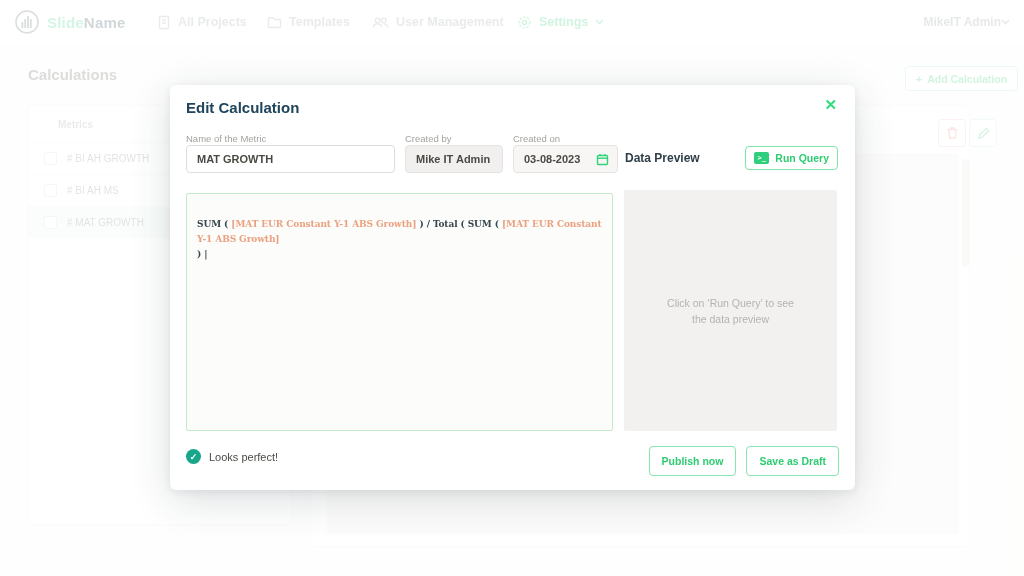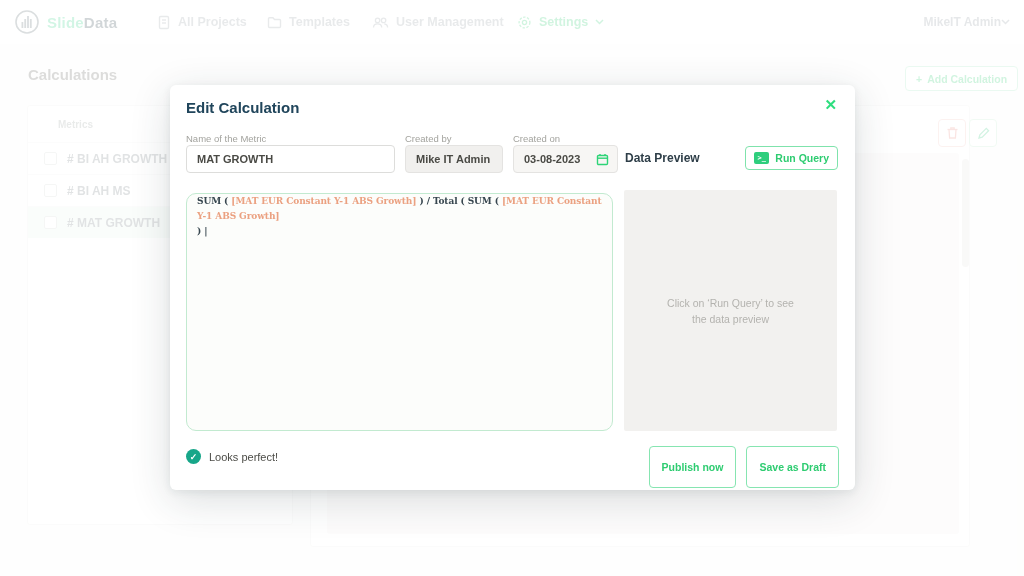--- a/index.html
+++ b/index.html
@@ -24,21 +24,21 @@
              background:#fdfffd; border:1px solid #9fe5c0; border-radius:4px; color:#2ecc71;
              font-size:10.5px; font-weight:bold; cursor:pointer; }
   .metrics-card { position:absolute; left:27px; top:105px; width:266px; height:420px; background:#fff;
                   border:1px solid #ededeb; border-radius:3px; }
   .metrics-head { height:36px; display:flex; align-items:center; padding-left:30px;
                   font-size:10px; font-weight:bold; color:#9aa29f; }
   .metric-row { height:32px; display:flex; align-items:center; padding-left:16px; gap:10px;
                 border-top:1px solid #f2f2f0; cursor:pointer; }
   .metric-row.active { background:#e9f6ee; }
   .checkbox { width:13px; height:13px; border:1px solid #cfd4d2; border-radius:2px; background:#fff; flex:0 0 auto; }
-  .metric-label { font-size:12px; font-weight:bold; color:#767f84; }
+  .metric-label { font-size:10px; font-weight:normal; color:#767f84; }
 
   .detail-card { position:absolute; left:310px; top:105px; width:660px; height:442px; background:#fff;
                  border:1px solid #ededeb; border-radius:3px; }
   .tool-btn { position:absolute; top:13px; width:28px; height:28px; border-radius:4px; background:#fff;
               display:flex; align-items:center; justify-content:center; cursor:pointer; }
   .tool-btn.delete { right:625px; left:auto; left:627px; border:1px solid #f0c2bc; color:#e98b80; }
   .tool-btn.edit { left:658px; border:1px solid #bde8cc; color:#36c97f; }
   .detail-formula-box { position:absolute; left:16px; top:47px; width:632px; height:381px;
                         background:#f3f2f0; border-radius:3px; padding:8px 12px; overflow:hidden; white-space:nowrap;
                         font-family:"DejaVu Serif", serif; font-weight:bold; font-size:9px; }
@@ -65,33 +65,33 @@
                     display:flex; align-items:center; justify-content:space-between; padding:0 8px 0 10px; cursor:pointer; }
   .dp-label { position:absolute; left:455px; top:66px; font-size:12px; font-weight:bold; color:#2e3e48; }
   .run-query { position:absolute; right:17px; top:61px; height:24px; padding:0 8px; display:flex; align-items:center; gap:6px;
                background:#fff; border:1px solid #7fe3ac; border-radius:4px; color:#2ecc71;
                font-size:10.5px; font-weight:bold; cursor:pointer; }
   .term-ic { width:15px; height:12px; background:#2ece7d; border-radius:2px; color:#fff;
              font-family:"DejaVu Sans Mono", monospace; font-size:7px; font-weight:bold;
              display:flex; align-items:center; justify-content:center; line-height:1; }
 
   .formula-editor { position:absolute; left:16px; top:108px; width:427px; height:238px; background:#fcfdfb;
-                    border:1px solid #c2ead0; border-radius:10px; padding:0 10px;
+                    border:1px solid #c2ead0; border-radius:2px; padding:23px 10px;
                     font-family:"DejaVu Serif", serif; font-weight:bold; font-size:9px; line-height:15px;
                     letter-spacing:-0.1px; cursor:text; }
   .preview-panel { position:absolute; left:454px; top:105px; width:213px; height:241px; background:#f2f1ef; border-radius:2px;
                    display:flex; align-items:center; justify-content:center; text-align:center;
                    font-size:10.5px; color:#b4b3af; line-height:16px; }
 
   .status { position:absolute; left:16px; top:364px; display:flex; align-items:center; gap:8px;
             font-size:11px; color:#4c4c47; }
   .check-circle { width:15px; height:15px; border-radius:50%; background:#17a689; color:#fff;
                   display:flex; align-items:center; justify-content:center; font-size:9px; font-weight:bold; }
   .modal-actions { position:absolute; right:16px; top:361px; display:flex; gap:10px; }
-  .btn { height:42px; padding:0 12px; border-radius:4px; font-size:10.5px; font-weight:bold;
+  .btn { height:30px; padding:0 12px; border-radius:4px; font-size:10.5px; font-weight:bold;
          display:flex; align-items:center; cursor:pointer; font-family:"Liberation Sans", sans-serif; }
   .btn.outline { background:#fff; border:1px solid #86e5b1; color:#2ecc71; }
   .btn.solid { background:#2ed477; border:1px solid #2ed477; color:#fff; }
 
   svg { display:block; }
 </style>
 </head>
 <body>
 
 <div class="stage">
@@ -100,21 +100,21 @@
     <div class="logo">
       <span>
         <svg width="26" height="26" viewBox="0 0 26 26" fill="none">
           <circle cx="13" cy="13" r="11" stroke="#5a6b70" stroke-width="1.6"></circle>
           <rect x="7.5" y="13" width="1.8" height="6" fill="#5a6b70"></rect>
           <rect x="10.3" y="10" width="1.8" height="9" fill="#5a6b70"></rect>
           <rect x="13.1" y="7" width="1.8" height="12" fill="#5a6b70"></rect>
           <rect x="15.9" y="10" width="1.8" height="9" fill="#5a6b70"></rect>
         </svg>
       </span>
-      <span class="logo-text"><span class="accent">Slide</span><span class="rest">Data</span></span>
+      <span class="logo-text"><span class="accent">Slide</span><span class="rest">Name</span></span>
     </div>
 
     <div class="nav-item" style="left:157px">
       <span>
         <svg width="14" height="15" viewBox="0 0 14 15" fill="none" stroke="currentColor" stroke-width="1.4">
           <rect x="2.5" y="1.5" width="9" height="12" rx="1.2"></rect>
             <line x1="5" y1="5" x2="9" y2="5"></line>
             <line x1="5" y1="8" x2="9" y2="8"></line>
         </svg>
       </span>

